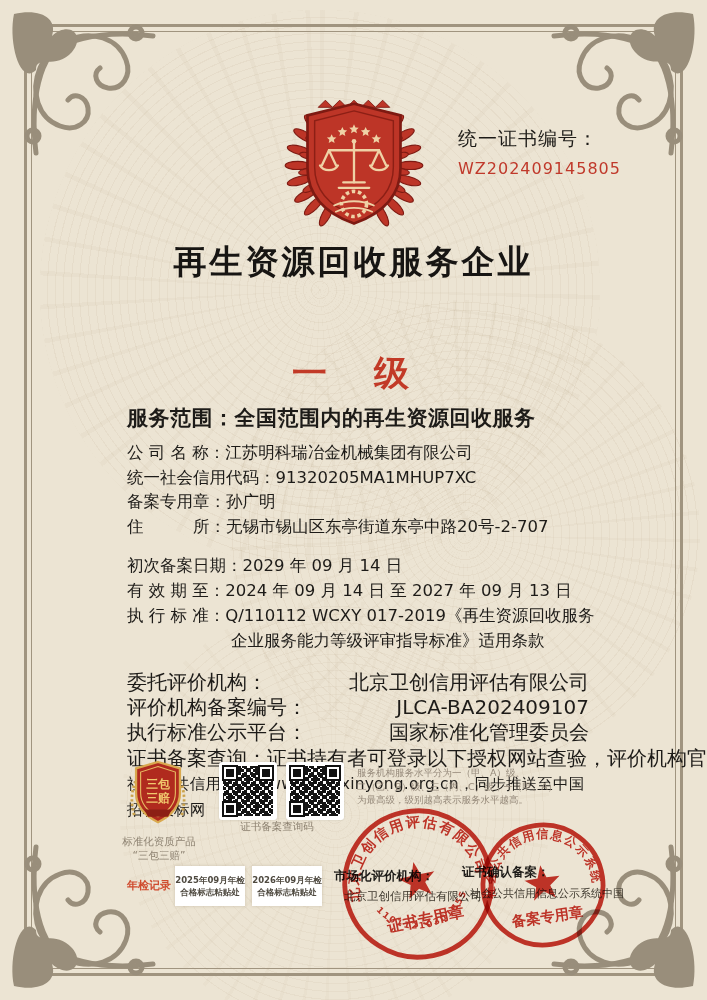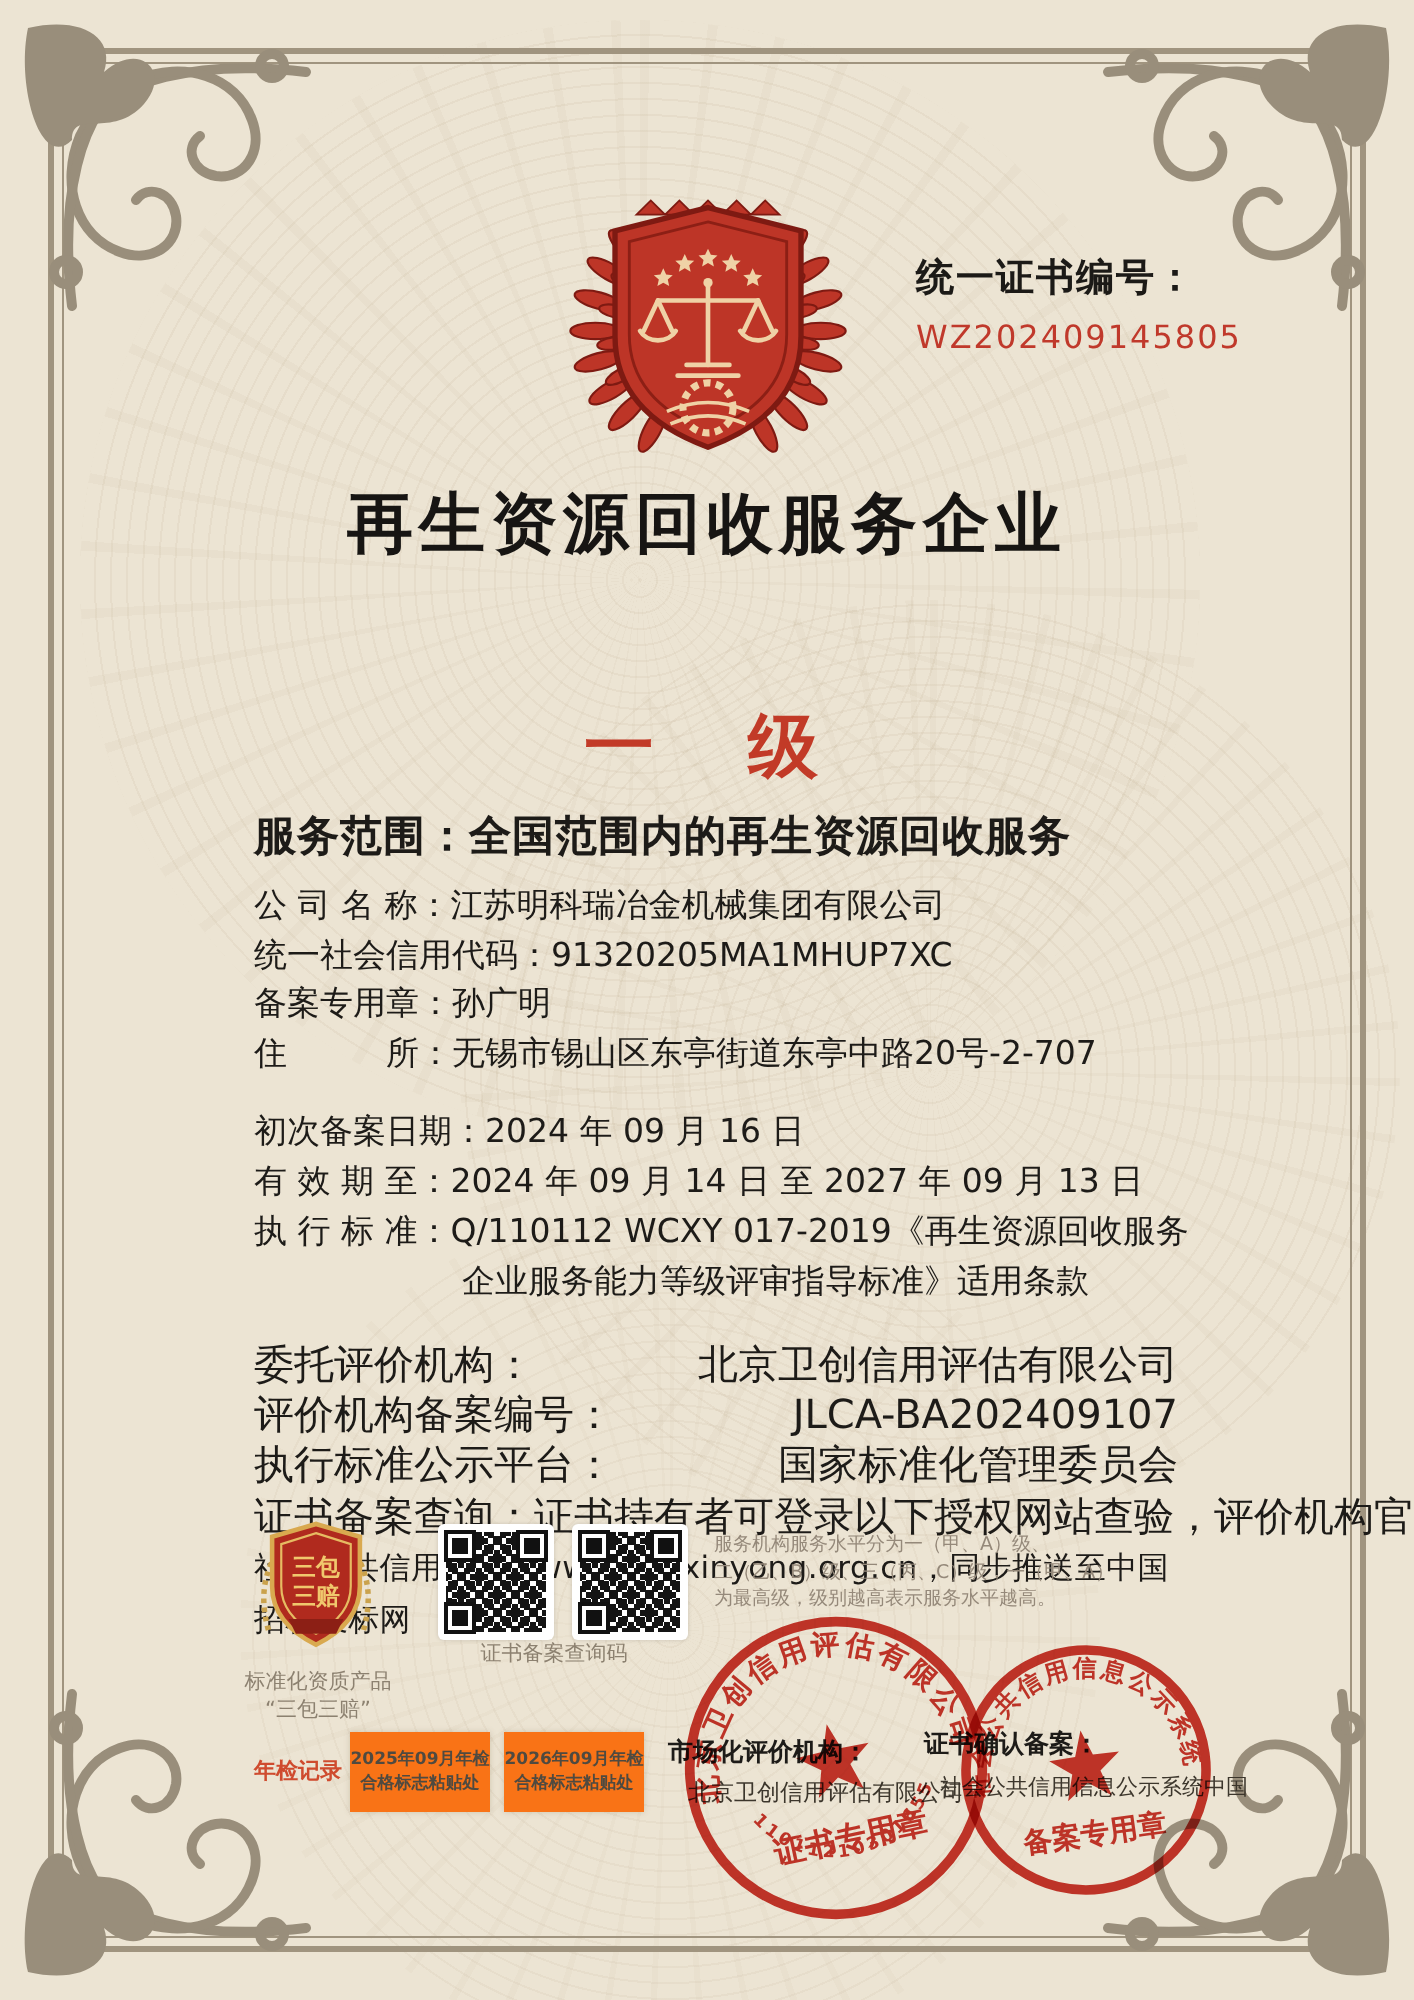--- a/index.html
+++ b/index.html
@@ -21,21 +21,21 @@
   .frame-inner{position:absolute;inset:31px;border:1px solid #a0947f;pointer-events:none;}
   .corner{position:absolute;width:150px;height:150px;color:#998e7b;}
   .corner.tl{left:8px;top:8px;}
   .corner.tr{right:8px;top:8px;transform:scaleX(-1);}
   .corner.bl{left:8px;bottom:8px;transform:scaleY(-1);}
   .corner.br{right:8px;bottom:8px;transform:scale(-1,-1);}
 
   .emblem{position:absolute;left:278px;top:86px;width:152px;height:150px;}
 
   .certno{position:absolute;left:458px;top:126px;}
-  .certno .lab{font-size:19px;font-weight:bold;color:#1c1a17;letter-spacing:1px;}
+  .certno .lab{font-size:19px;font-weight:normal;color:#1c1a17;letter-spacing:1px;}
   .certno .num{margin-top:7px;font-size:16px;color:#c0392b;letter-spacing:1px;}
 
   .title1{position:absolute;left:0;top:240px;width:100%;text-align:center;
     font-size:33px;font-weight:bold;color:#171513;letter-spacing:3px;}
   .title2{position:absolute;left:0;top:286px;width:100%;text-align:center;color:#171513;}
   .title2 .big{font-size:48px;font-weight:bold;letter-spacing:16px;}
   .title2 .copy{font-size:20px;font-weight:bold;letter-spacing:2px;vertical-align:6px;}
   .grade{position:absolute;left:0;top:350px;width:100%;text-align:center;
     font-size:35px;font-weight:bold;color:#c23a27;letter-spacing:6px;}
 
@@ -64,21 +64,21 @@
   .fnd{position:absolute;width:12px;height:12px;border:2px solid #111;background:#fff;}
   .fnd::after{content:'';position:absolute;inset:2px;background:#111;}
   .fnd.a{left:3px;top:3px;} .fnd.b{right:3px;top:3px;} .fnd.c{left:3px;bottom:3px;}
   .qr-cap{position:absolute;left:212px;top:820px;width:130px;text-align:center;
     font-size:10.5px;color:#8c8170;}
   .note{position:absolute;left:357px;top:766px;width:245px;font-size:9.5px;
     color:#95897a;line-height:13.5px;}
 
   
   .annual-lab{position:absolute;left:127px;top:878px;font-size:11px;font-weight:bold;color:#cf4b2e;}
-  .pastebox{position:absolute;width:70px;height:40px;background:#f97316;box-shadow:0 0 3px rgba(120,100,70,.25);
+  .pastebox{position:absolute;width:70px;height:40px;background:#ffffff;box-shadow:0 0 3px rgba(120,100,70,.25);
     display:flex;flex-direction:column;justify-content:center;text-align:center;
     font-size:8.5px;font-weight:bold;color:#4f4a40;line-height:12.5px;}
   .pb1{left:175px;top:866px;} .pb2{left:252px;top:866px;}
   .market{position:absolute;left:334px;top:868px;width:180px;}
   .market .lab{font-size:12.5px;font-weight:bold;color:#1d1b18;}
   .market .val{font-size:11.5px;color:#3c362c;margin:4px 0 0 10px;white-space:nowrap;}
   .recordblk{position:absolute;left:462px;top:864px;width:210px;}
   .recordblk .lab{font-size:12.5px;font-weight:bold;color:#1d1b18;}
   .recordblk .val{font-size:11px;color:#3c362c;margin:5px 0 0 8px;white-space:nowrap;}
 
@@ -219,21 +219,21 @@
       <span class="val">孙广明</span>
     </div>
     <div class="row">
       <span class="lab">住　　　所：</span>
       <span class="val">无锡市锡山区东亭街道东亭中路20号-2-707</span>
     </div>
 
     <div class="sec2">
       <div class="row">
         <span class="lab">初次备案日期：</span>
-        <span class="val">2024 年 09 月 16 日</span>
+        <span class="val">2029 年 09 月 14 日</span>
       </div>
       <div class="row">
         <span class="lab">有 效 期 至：</span>
         <span class="val">2024 年 09 月 14 日 至 2027 年 09 月 13 日</span>
       </div>
       <div class="row">
         <span class="lab">执 行 标 准：</span>
         <span class="val">Q/110112 WCXY 017-2019《再生资源回收服务</span>
       </div>
       <div class="wrapline">企业服务能力等级评审指导标准》适用条款</div>

